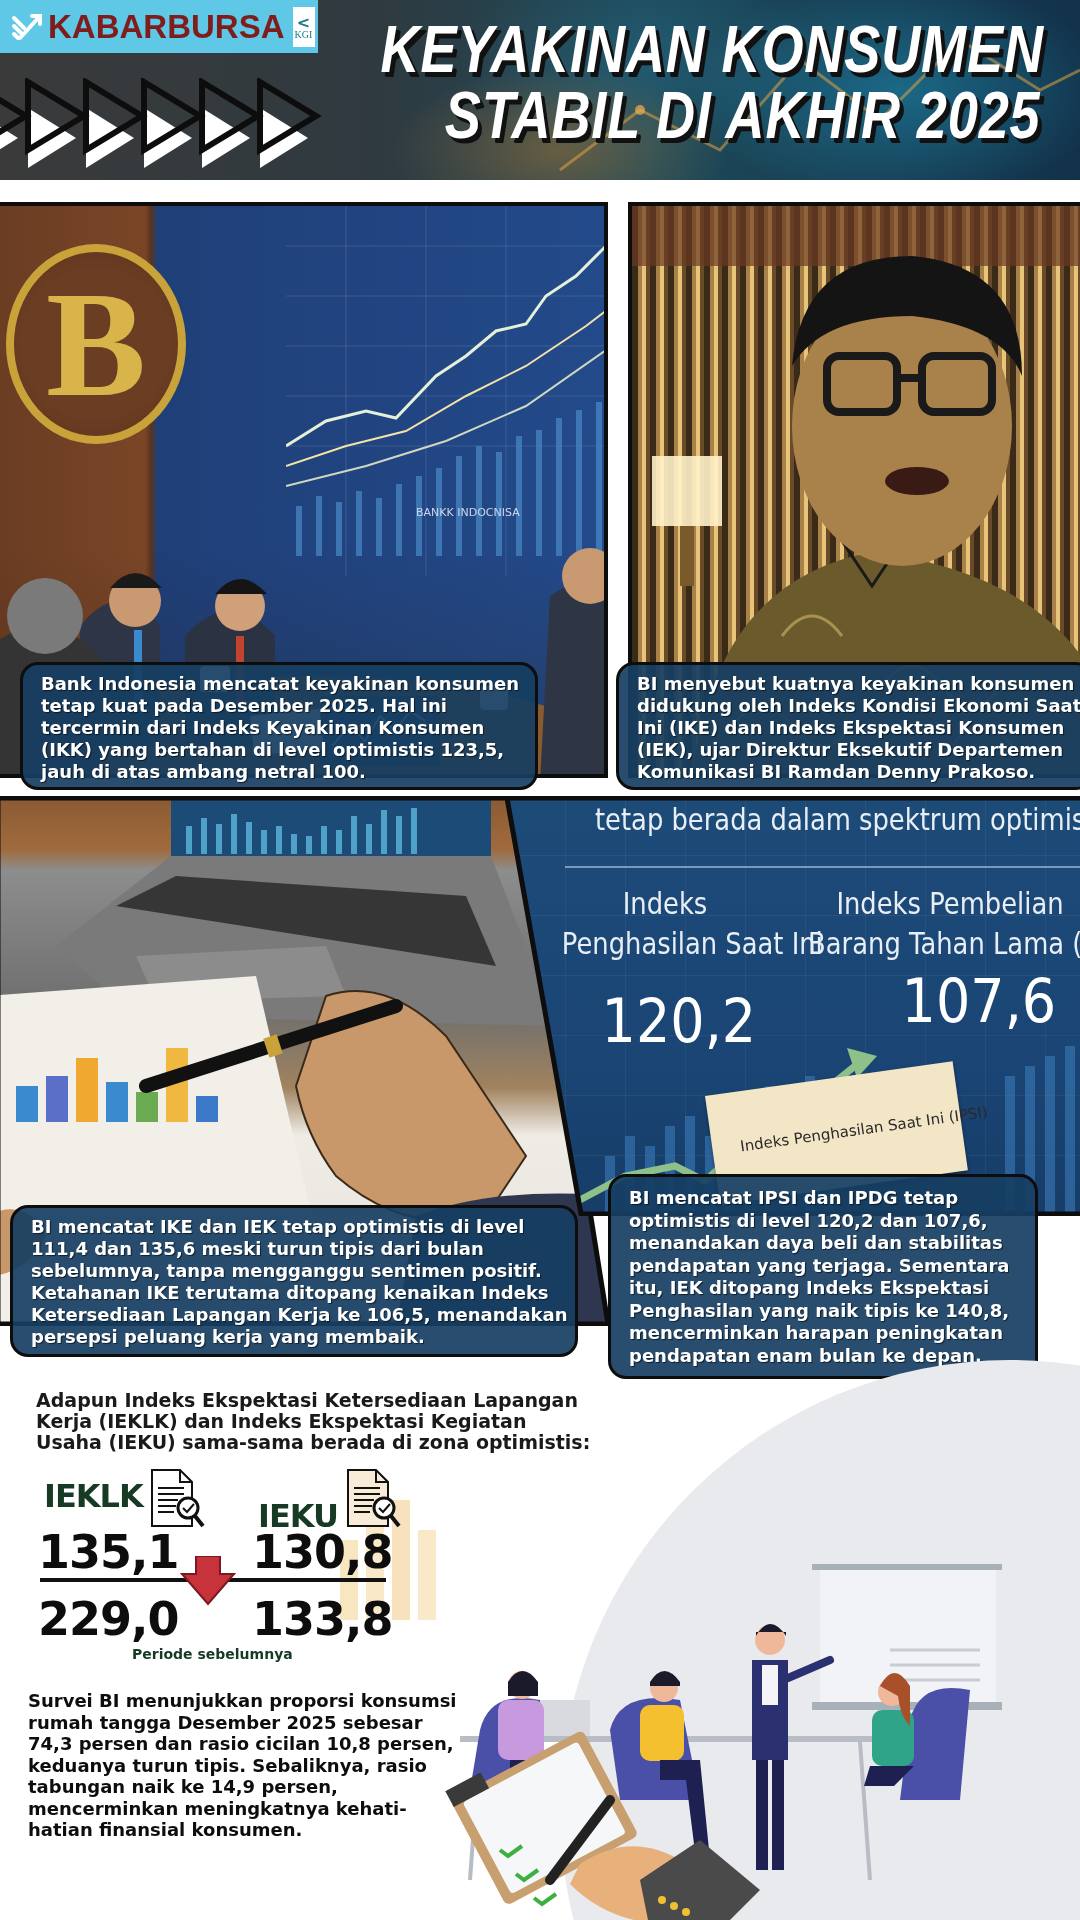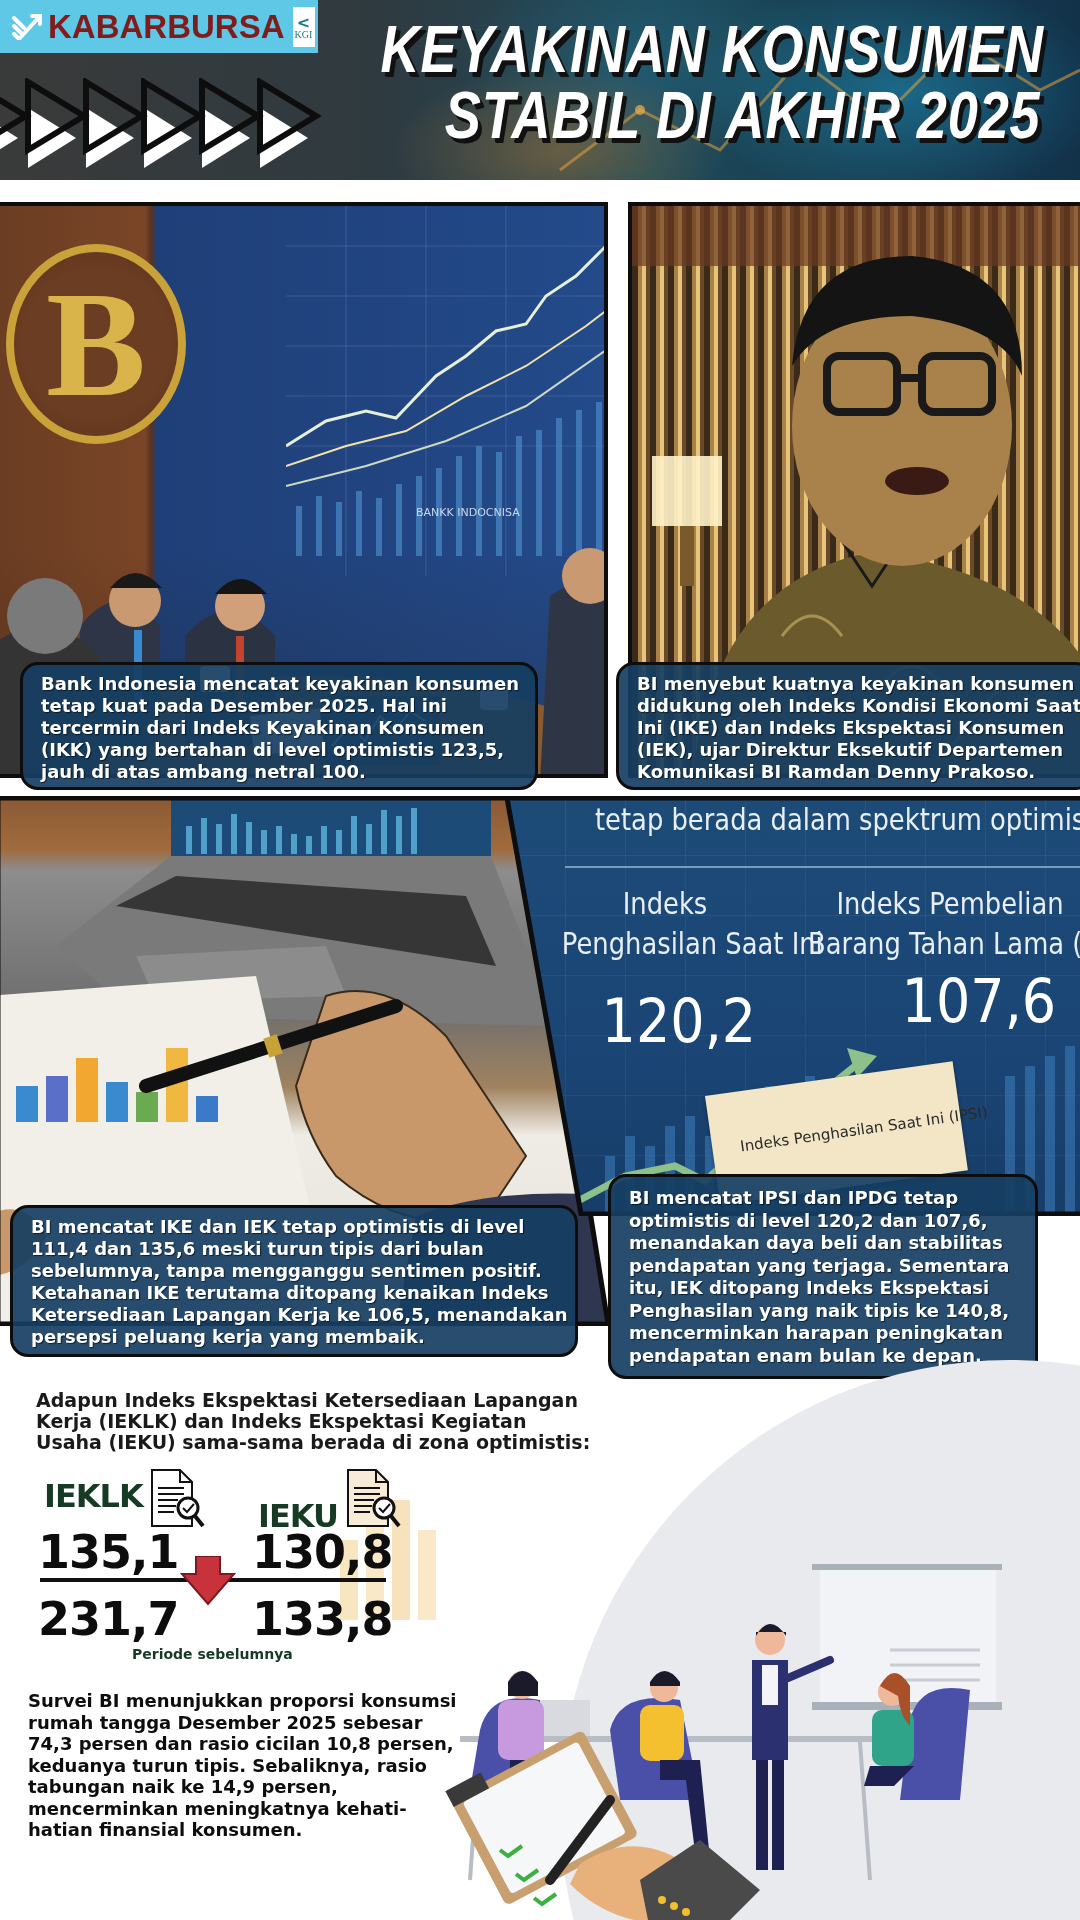--- a/index.html
+++ b/index.html
@@ -423,21 +423,21 @@
   <path d="M33 40 l4 4 l7 -8" fill="none" stroke="#111" stroke-width="2"></path>
   <line x1="45" y1="48" x2="53" y2="58" stroke="#111" stroke-width="4"></line>
 </svg>
 
 <div class="stat-val sv-cur1">135,1</div>
 <div class="stat-val sv-cur2">130,8</div>
 <div class="stat-divider"></div>
 <svg class="down-arrow" viewBox="0 0 56 50">
   <polygon points="16,0 40,0 40,18 54,18 28,48 2,18 16,18" fill="#c8323a" stroke="#7a1a20" stroke-width="2"></polygon>
 </svg>
-<div class="stat-val sv-prev1">231,7</div>
+<div class="stat-val sv-prev1">229,0</div>
 <div class="stat-val sv-prev2">133,8</div>
 <div class="prev-label">Periode sebelumnya</div>
 
 <p class="summary">Survei BI menunjukkan proporsi konsumsi rumah tangga Desember 2025 sebesar 74,3 persen dan rasio cicilan 10,8 persen, keduanya turun tipis. Sebaliknya, rasio tabungan naik ke 14,9 persen, mencerminkan meningkatnya kehati-hatian finansial konsumen.</p>
 
 <svg class="meeting-illus" viewBox="0 0 640 460">
   <rect x="372" y="104" width="190" height="6" fill="#a8b0b8"></rect>
   <rect x="380" y="110" width="176" height="140" fill="#f2f3f6"></rect>
   <g stroke="#c8ccd4" stroke-width="3">
       <line x1="450" y1="190" x2="540" y2="190"></line>

